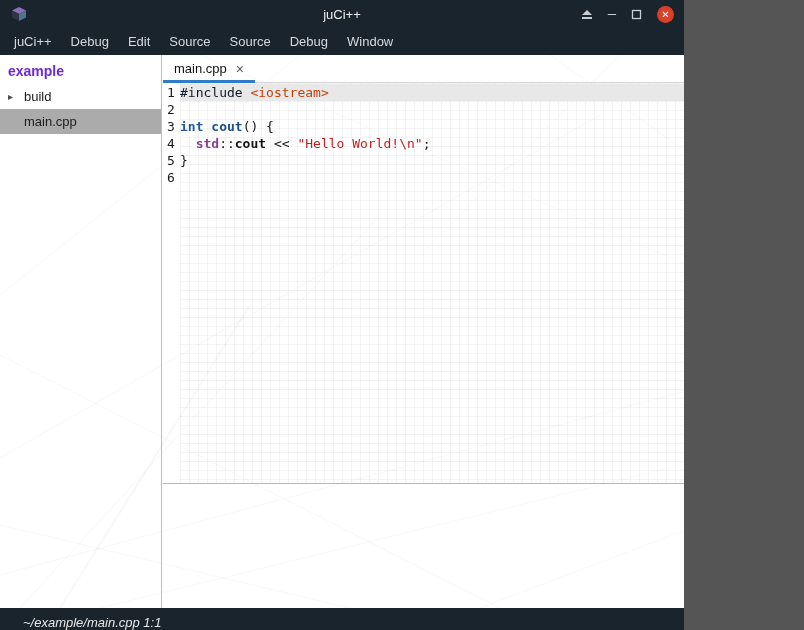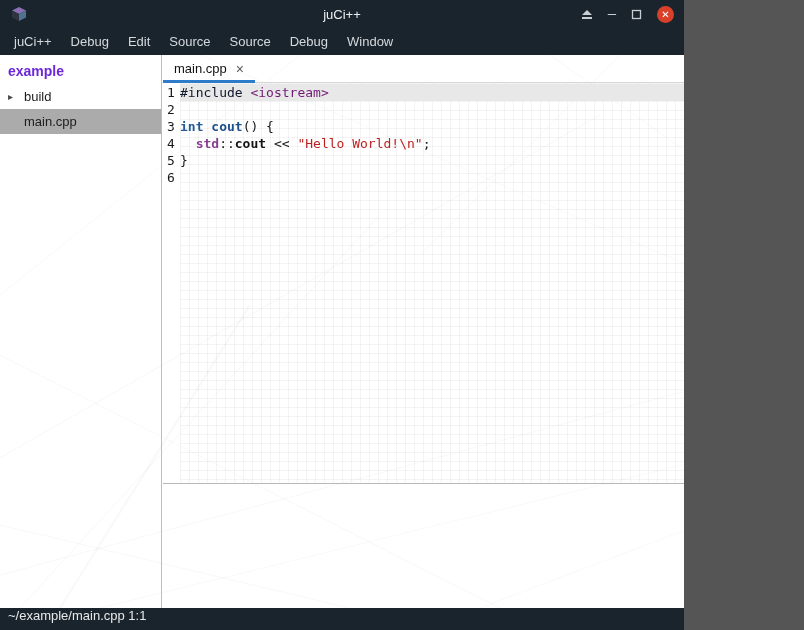--- a/index.html
+++ b/index.html
@@ -83,22 +83,22 @@
   .code-line.highlight{background:var(--color-line_highlight,#e8e8e8);}
   .overview{position:absolute;top:3px;left:570px;width:16px;}
   .mark{height:2px;background:#4a4a4a;margin-bottom:4px;}
   .mark.m1{width:12px;}
   .mark.m2{width:8px;}
   .lower{flex:1 1 auto;border-top:1px solid #b8b8b8;}
   
   .statusbar{
     position:absolute;left:0;right:0;bottom:0;height:22px;
     background:var(--color-chrome,#1a242d);
-    color:#e8e8e8;font-size:13px;display:flex;align-items:flex-start;
-    padding-left:8px;box-sizing:border-box;
+    color:#e8e8e8;font-size:13px;display:flex;align-items:flex-end;
+    padding-left:23px;box-sizing:border-box;font-style:italic;
   }
 </style>
 </head>
 <body>
 
 <div class="window">
 
   <div class="titlebar">
     <span class="app-icon">
       <svg width="18" height="16" viewBox="0 0 18 16">
@@ -178,21 +178,21 @@
       <div class="editor">
         <div class="gutter">
             <div class="gutter-num">1</div>
             <div class="gutter-num">2</div>
             <div class="gutter-num">3</div>
             <div class="gutter-num">4</div>
             <div class="gutter-num">5</div>
             <div class="gutter-num">6</div>
           </div>
         <div class="code">
-            <div class="code-line highlight"><span style="color: #0f172a;">#include</span><span style="color: rgb(20, 20, 20);"> </span><span style="color: #701a75;">&lt;iostream&gt;</span></div>
+            <div class="code-line highlight"><span style="color: #0f172a;">#include</span><span style="color: rgb(20, 20, 20);"> </span><span style="color: #c2410c;">&lt;iostream&gt;</span></div>
             <div class="code-line">&nbsp;</div>
             <div class="code-line"><span style="color: rgb(35, 90, 151); font-weight: bold;">int</span><span style="color: rgb(20, 20, 20);"> </span><span style="color: rgb(29, 79, 140); font-weight: bold;">cout</span><span style="color: rgb(20, 20, 20);">() {</span></div>
             <div class="code-line"><span style="color: rgb(20, 20, 20);">  </span><span style="color: rgb(138, 63, 147); font-weight: bold;">std</span><span style="color: rgb(20, 20, 20);">::</span><span style="color: rgb(20, 20, 20); font-weight: bold;">cout</span><span style="color: rgb(20, 20, 20);"> &lt;&lt; </span><span style="color: rgb(192, 31, 31);">"Hello World!\n"</span><span style="color: rgb(20, 20, 20);">;</span></div>
             <div class="code-line"><span style="color: rgb(20, 20, 20);">}</span></div>
             <div class="code-line">&nbsp;</div>
           </div>
         <div class="overview">
           <div class="mark m1"></div>
           <div class="mark m2"></div>
         </div>

